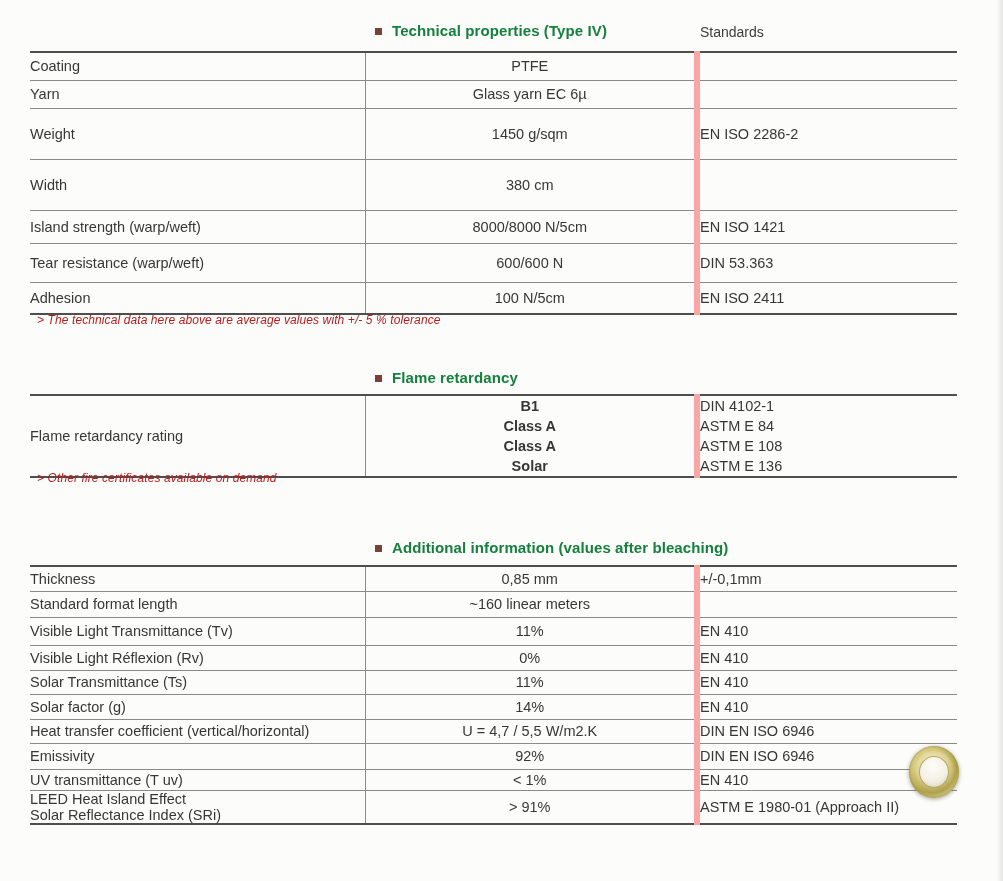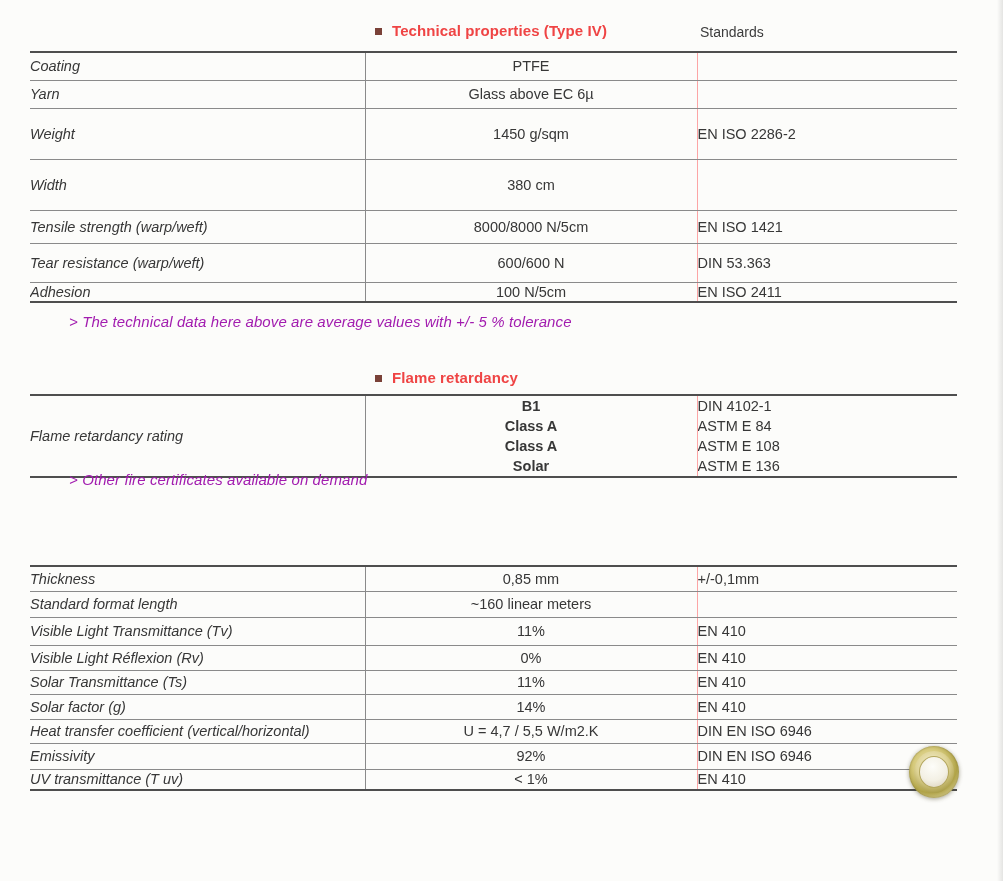--- a/index.html
+++ b/index.html
@@ -14,69 +14,68 @@
   .scan-edge{
     position:absolute;right:0;top:0;width:6px;height:881px;
     background:linear-gradient(to right, rgba(0,0,0,0), rgba(120,120,120,0.18));
   }
   
   .sec-header{position:absolute;left:375px;display:flex;align-items:center;}
   .bullet{
     display:inline-block;width:7px;height:7px;margin-right:10px;margin-top:1px;
     background:#7a4138;flex:0 0 auto;
   }
-  .sec-title{font-weight:bold;font-size:15px;letter-spacing:0.1px;color:#ef4444;}
+  .sec-title{font-weight:bold;font-size:15px;letter-spacing:0.1px;color:#15803d;}
   .standards-label{
     position:absolute;left:700px;top:24px;font-size:14px;color:#3c3c3c;font-weight:normal;
   }
   
   table.sheet{
     position:absolute;left:30px;width:927px;
     border-collapse:collapse;table-layout:fixed;
     border-top:2px solid #4e4e4e;border-bottom:2px solid #4e4e4e;
     font-size:14.5px;color:#373737;
   }
   table.sheet td{
     border-bottom:1px solid #8a8a8a;
     vertical-align:middle;padding:0;
     overflow:hidden;white-space:nowrap;
   }
-  td.c-label{padding-left:8px;font-style:italic;}
-  td.c-value{text-align:center;border-left:1px solid #8a8a8a;border-right:1px solid #fca5a5;margin-left:43px;}
+  td.c-label{padding-left:8px;}
+  td.c-value{text-align:center;border-left:1px solid #8a8a8a;border-right:6px solid #fca5a5;margin-left:43px;}
   td.c-std{padding-left:9px;margin-top:29px;}
   
   .t1 tr:nth-child(1){height:28px}
   .t1 tr:nth-child(2){height:28px}
   .t1 tr:nth-child(3){height:51px}
   .t1 tr:nth-child(4){height:51px}
   .t1 tr:nth-child(5){height:33px}
   .t1 tr:nth-child(6){height:39px}
-  .t1 tr:nth-child(7){height:20px}
+  .t1 tr:nth-child(7){height:32px}
   
   .t2 tr{height:80px}
   .t2 td.c-value{font-weight:bold;}
   .t2 td.c-value div, .t2 td.c-std div{line-height:20px;}
   
   .t3 tr:nth-child(1){height:25px}
   .t3 tr:nth-child(2){height:26px}
   .t3 tr:nth-child(3){height:28px}
   .t3 tr:nth-child(4){height:25px}
   .t3 tr:nth-child(5){height:24px}
   .t3 tr:nth-child(6){height:25px}
   .t3 tr:nth-child(7){height:24px}
   .t3 tr:nth-child(8){height:26px}
   .t3 tr:nth-child(9){height:21px}
   .t3 tr:nth-child(10){height:23px}
   .t3 tr:nth-child(11){height:43px}
   .t3 tr:nth-child(11) td.c-label div{line-height:19px;}
   
   .note{
-    position:absolute;left:37px;font-style:italic;font-size:15px;color:#a21caf;
+    position:absolute;left:37px;font-style:italic;font-size:12px;color:#b91c1c;
     letter-spacing:0.1px;
-    margin-left:32px;
   }
   
   .grommet{
     position:absolute;left:909px;top:746px;width:50px;height:52px;border-radius:50%;
     background:radial-gradient(circle at 42% 38%, #ece5b4 0%, #d6ca7c 38%, #b0a348 62%, #cfc584 78%, #857931 92%, #a99c4e 100%);
     box-shadow:0 1px 4px rgba(60,55,20,0.45), inset 0 0 2px rgba(90,80,25,0.6);
   }
   .grommet-ring{
     position:absolute;left:5px;top:5px;right:5px;bottom:5px;border-radius:50%;
     background:radial-gradient(circle at 45% 35%, #f6f2d8 0%, #ded394 45%, #a89b45 80%, #c3b86e 100%);
@@ -105,35 +104,35 @@
         <col style="width:260px">
       </colgroup>
     <tbody id="t1-body">
         <tr>
           <td class="c-label">Coating</td>
           <td class="c-value">PTFE</td>
           <td class="c-std"></td>
         </tr>
         <tr>
           <td class="c-label">Yarn</td>
-          <td class="c-value">Glass above EC 6µ</td>
+          <td class="c-value">Glass yarn EC 6µ</td>
           <td class="c-std"></td>
         </tr>
         <tr>
           <td class="c-label">Weight</td>
           <td class="c-value">1450 g/sqm</td>
           <td class="c-std">EN ISO 2286-2</td>
         </tr>
         <tr>
           <td class="c-label">Width</td>
           <td class="c-value">380 cm</td>
           <td class="c-std"></td>
         </tr>
         <tr>
-          <td class="c-label">Tensile strength (warp/weft)</td>
+          <td class="c-label">Island strength (warp/weft)</td>
           <td class="c-value">8000/8000 N/5cm</td>
           <td class="c-std">EN ISO 1421</td>
         </tr>
         <tr>
           <td class="c-label">Tear resistance (warp/weft)</td>
           <td class="c-value">600/600 N</td>
           <td class="c-std">DIN 53.363</td>
         </tr>
         <tr>
           <td class="c-label">Adhesion</td>
@@ -168,20 +167,24 @@
             <div>DIN 4102-1</div>
             <div>ASTM E 84</div>
             <div>ASTM E 108</div>
             <div>ASTM E 136</div>
           </td>
         </tr>
       </tbody>
   </table>
   <div class="note" style="top:471px;">&gt; Other fire certificates available on demand</div>
 
+  <div class="sec-header" style="top:539px;">
+    <span class="bullet"></span>
+    <span class="sec-title">Additional information (values after bleaching)</span>
+  </div>
 
   <table class="sheet t3" style="top:565px;">
     <colgroup>
         <col style="width:335px">
         <col style="width:332px">
         <col style="width:260px">
       </colgroup>
     <tbody id="t3-body">
         <tr>
           <td class="c-label">Thickness</td>
@@ -221,20 +224,28 @@
         <tr>
           <td class="c-label">Emissivity</td>
           <td class="c-value">92%</td>
           <td class="c-std">DIN EN ISO 6946</td>
         </tr>
         <tr>
           <td class="c-label">UV transmittance (T uv)</td>
           <td class="c-value">&lt; 1%</td>
           <td class="c-std">EN 410</td>
         </tr>
+        <tr>
+          <td class="c-label">
+            <div>LEED Heat Island Effect</div>
+            <div>Solar Reflectance Index  (SRi)</div>
+          </td>
+          <td class="c-value">&gt; 91%</td>
+          <td class="c-std">ASTM E 1980-01 (Approach II)</td>
+        </tr>
       </tbody>
   </table>
 
   <div class="grommet">
     <div class="grommet-ring"></div>
     <div class="grommet-center"></div>
   </div>
 
   <div class="scan-edge"></div>
 </div>

